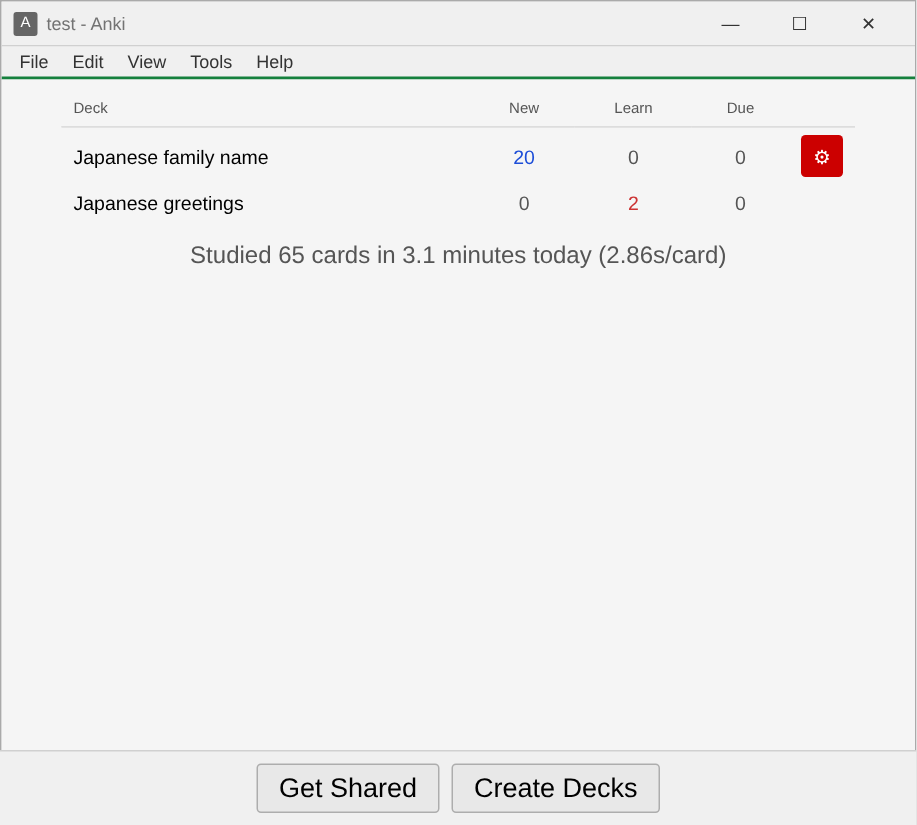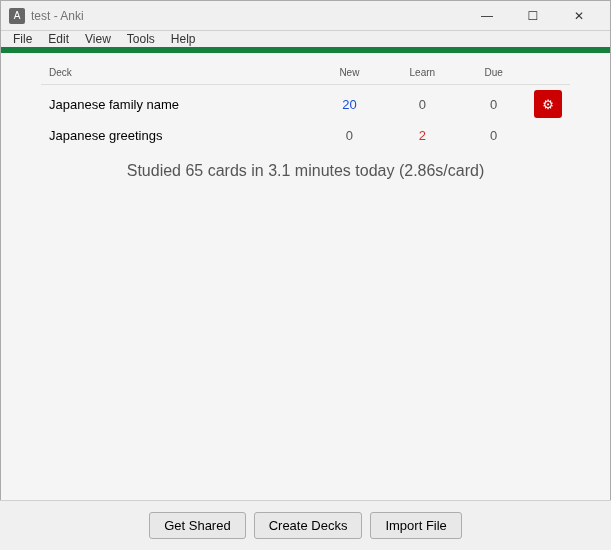--- a/index.html
+++ b/index.html
@@ -67,21 +67,21 @@
       color: #333;
     }
 
     
     .menu-bar {
       background: #f0f0f0;
       height: 22px;
       display: flex;
       align-items: center;
       padding: 0 4px;
-      border-bottom: 6px solid #15803d;
+      border-bottom: 2px solid #15803d;
     }
 
     .menu-item {
       padding: 2px 8px;
       font-size: 12px;
       cursor: pointer;
       color: #333;
     }
 
     
@@ -182,21 +182,21 @@
       background: #f0f0f0;
       border-top: 1px solid #d0d0d0;
       display: flex;
       align-items: center;
       justify-content: center;
       gap: 8px;
     }
 
     .footer-btn {
       padding: 5px 14px;
-      font-size: 13px;
+      font-size: 18px;
       background: #e8e8e8;
       border: 1px solid #adadad;
       border-radius: 3px;
       cursor: pointer;
       font-family: inherit;
       color: #000;
     }
 
     .window-frame {
       width: 611px;
@@ -282,15 +282,14 @@
         </tr>
       </tbody>
     </table>
 
     <div class="stats-text">Studied 65 cards in 3.1 minutes today (2.86s/card)</div>
   </div>
 
   <div class="footer">
     <button class="footer-btn">Get Shared</button>
     <button class="footer-btn">Create Decks</button>
-    <button class="footer-btn">Import File</button>
   </div>
 </div>
 
 </body></html>

